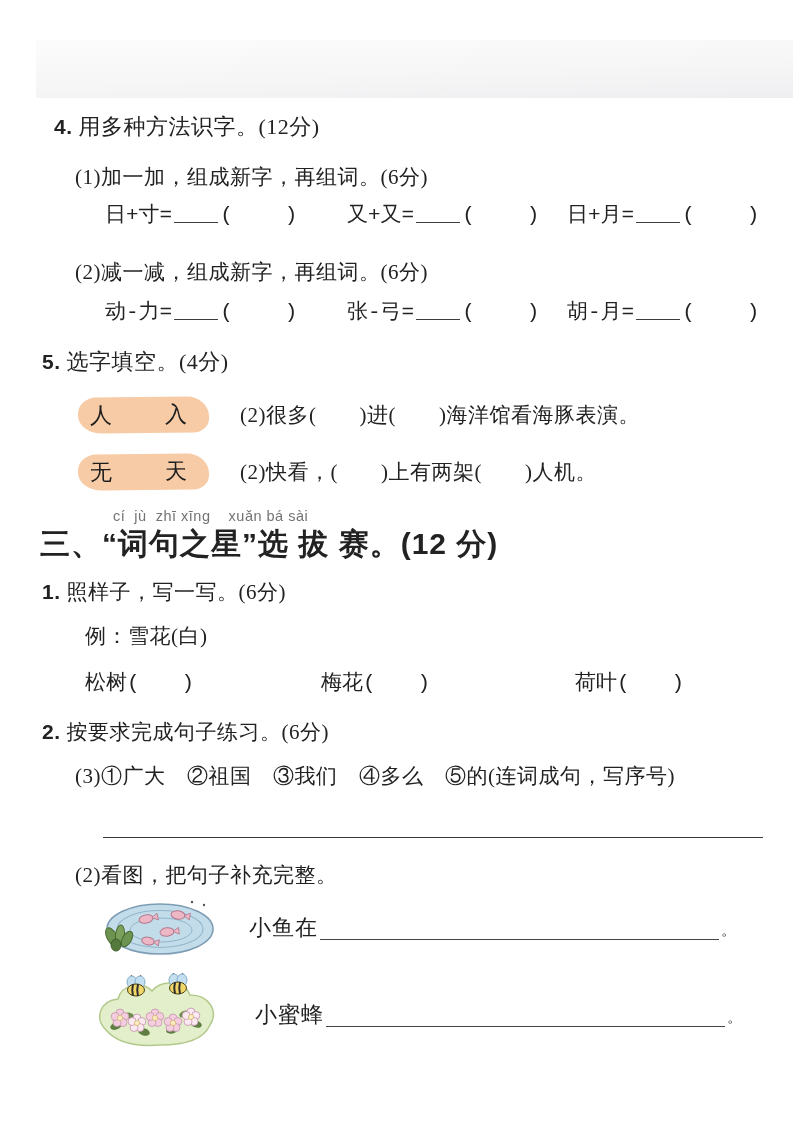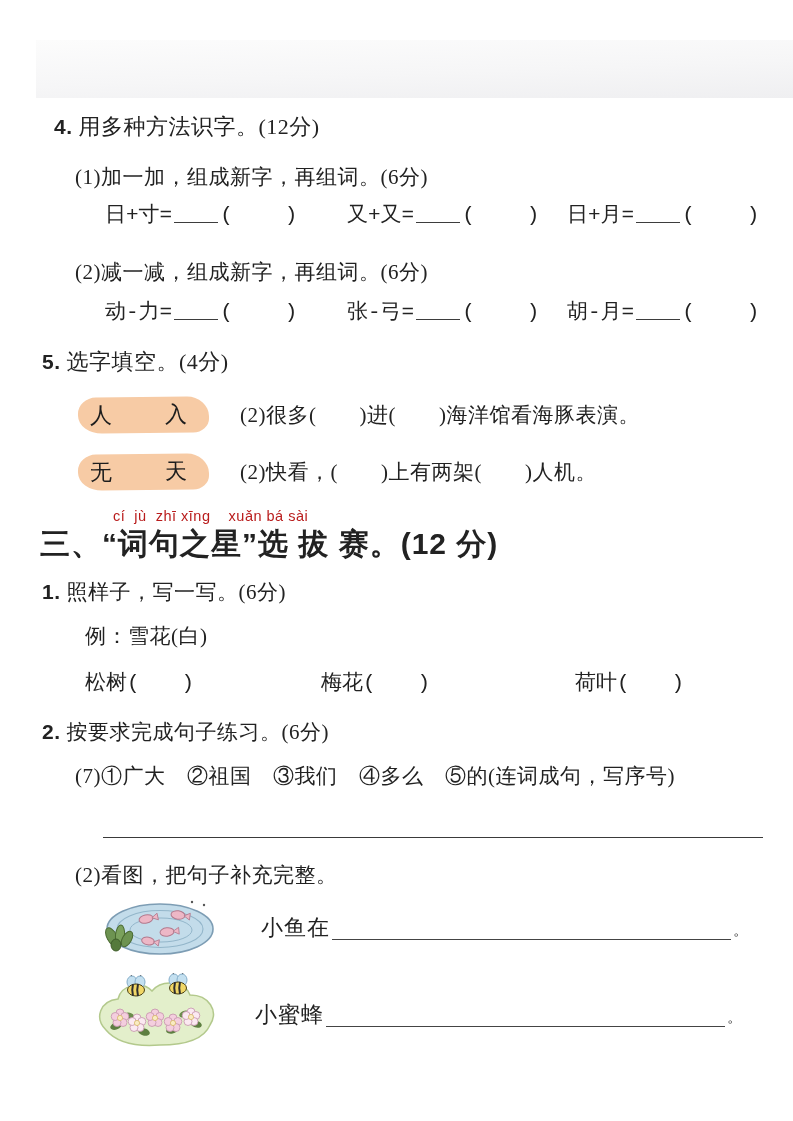--- a/index.html
+++ b/index.html
@@ -15,21 +15,21 @@
   }
   .line { position:absolute; white-space:nowrap; font-size:21px; line-height:30px; letter-spacing:0.5px; }
   .q-head { font-size:22px; }
   .num { font-weight:700; margin-right:6px; font-family:"Liberation Sans", sans-serif; font-size:21px; }
   .sec-head {
     font-weight:700; font-size:30px; letter-spacing:1px;
     font-family:"Liberation Sans", sans-serif;
   }
   .pinyin {
     position:absolute; font-family:"Liberation Sans", sans-serif;
-    font-size:14.5px; color:#b91c1c; white-space:pre; letter-spacing:0.5px;
+    font-size:14.5px; color:#737373; white-space:pre; letter-spacing:0.5px;
   }
   .eq-row { position:absolute; height:34px;font-family:Liberation Mono, monospace; }
   .eq { position:absolute; top:0; white-space:nowrap; font-size:21px; }
   .blank-sm {
     display:inline-block; width:44px; height:18px;
     border-bottom:1.8px solid #3d3d3d; margin:0 2px -2px 2px;
   }
   .pgap { display:inline-block; width:52px; }
   .hl {
     position:absolute; width:131px; height:36px;
@@ -120,21 +120,21 @@
   <div class="eq-row" style="left:85px;top:668px;width:680px">
     <span class="eq" style="left:0">松树(　　)</span>
     <span class="eq" style="left:236px">梅花(　　)</span>
     <span class="eq" style="left:490px">荷叶(　　)</span>
   </div>
 
   <div class="line" style="left:42px;top:717px">
     <span class="num">2.</span><span>按要求完成句子练习。(6分)</span>
   </div>
 
-  <div class="line" style="left:75px;top:761px">(7)①广大　②祖国　③我们　④多么　⑤的(连词成句，写序号)</div>
+  <div class="line" style="left:75px;top:761px">(3)①广大　②祖国　③我们　④多么　⑤的(连词成句，写序号)</div>
 
   <div class="rule-line" style="left:103px;top:837px;width:660px"></div>
 
   <div class="line" style="left:75px;top:860px">(2)看图，把句子补充完整。</div>
 
   <svg class="illus" style="left:100px;top:897px" width="118" height="62" viewBox="0 0 118 62">
     <ellipse cx="60" cy="32" rx="53" ry="25" fill="#c3dcea" stroke="#7d9db4" stroke-width="1.6"></ellipse>
     <ellipse cx="60" cy="32" rx="43" ry="18.5" fill="none" stroke="#93b6ca" stroke-width="1.1"></ellipse>
     <ellipse cx="61" cy="33" rx="31" ry="12" fill="none" stroke="#93b6ca" stroke-width="1"></ellipse>
     <g>
@@ -158,21 +158,21 @@
     <g>
       <ellipse cx="12" cy="40" rx="5" ry="10" transform="rotate(-28 12 40)" fill="#6d9351" stroke="#49692f" stroke-width="1"></ellipse>
       <ellipse cx="20" cy="38" rx="4.5" ry="10" transform="rotate(6 20 38)" fill="#7aa15c" stroke="#49692f" stroke-width="1"></ellipse>
       <ellipse cx="27" cy="42" rx="4.5" ry="8.5" transform="rotate(30 27 42)" fill="#6d9351" stroke="#49692f" stroke-width="1"></ellipse>
       <ellipse cx="16" cy="48" rx="5" ry="6" fill="#557a3b" stroke="#3e5c29" stroke-width="1"></ellipse>
     </g>
     <circle cx="92" cy="5" r="1.2" fill="#555555"></circle>
     <circle cx="104" cy="8" r="1.2" fill="#555555"></circle>
   </svg>
 
-  <div class="write-row" style="left:261px;top:913px;width:488px">
+  <div class="write-row" style="left:249px;top:913px;width:488px">
     <span>小鱼在</span>
     <span class="write-line"></span>
     <span class="period">。</span>
   </div>
 
   <svg class="illus" style="left:92px;top:968px" width="130" height="84" viewBox="0 0 130 84">
     <path d="M14,62 C2,50 8,33 26,31 C29,17 50,12 60,23 C70,11 93,13 98,27 C117,27 127,43 118,57 C112,71 93,77 68,77 C42,79 24,74 14,62 Z" fill="#e3efcb" stroke="#b3c98c" stroke-width="1.5"></path>
     <g>
       <ellipse cx="24" cy="58" rx="6" ry="3.5" transform="rotate(-20 24 58)" fill="#5e7f41"></ellipse>
       <ellipse cx="52" cy="64" rx="6" ry="3.5" transform="rotate(15 52 64)" fill="#5e7f41"></ellipse>

